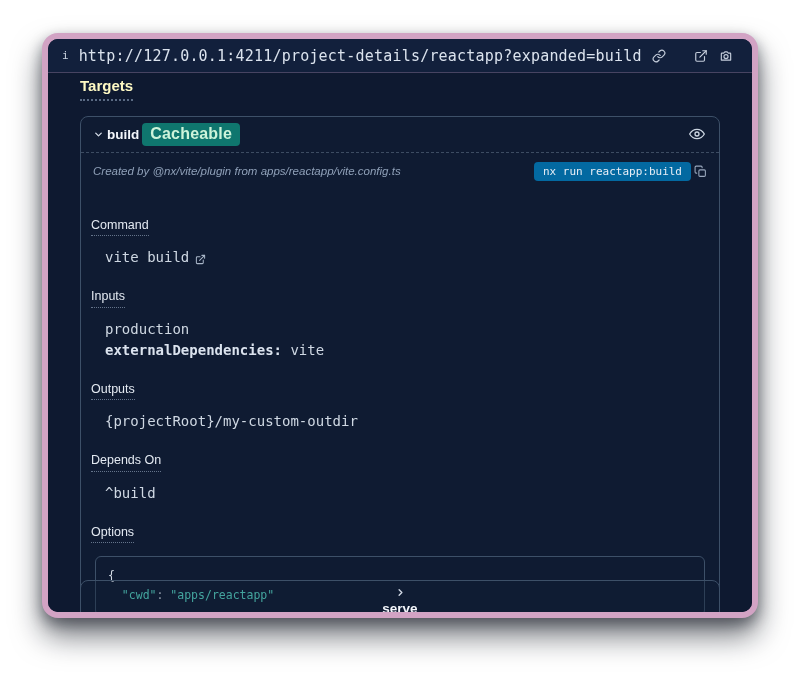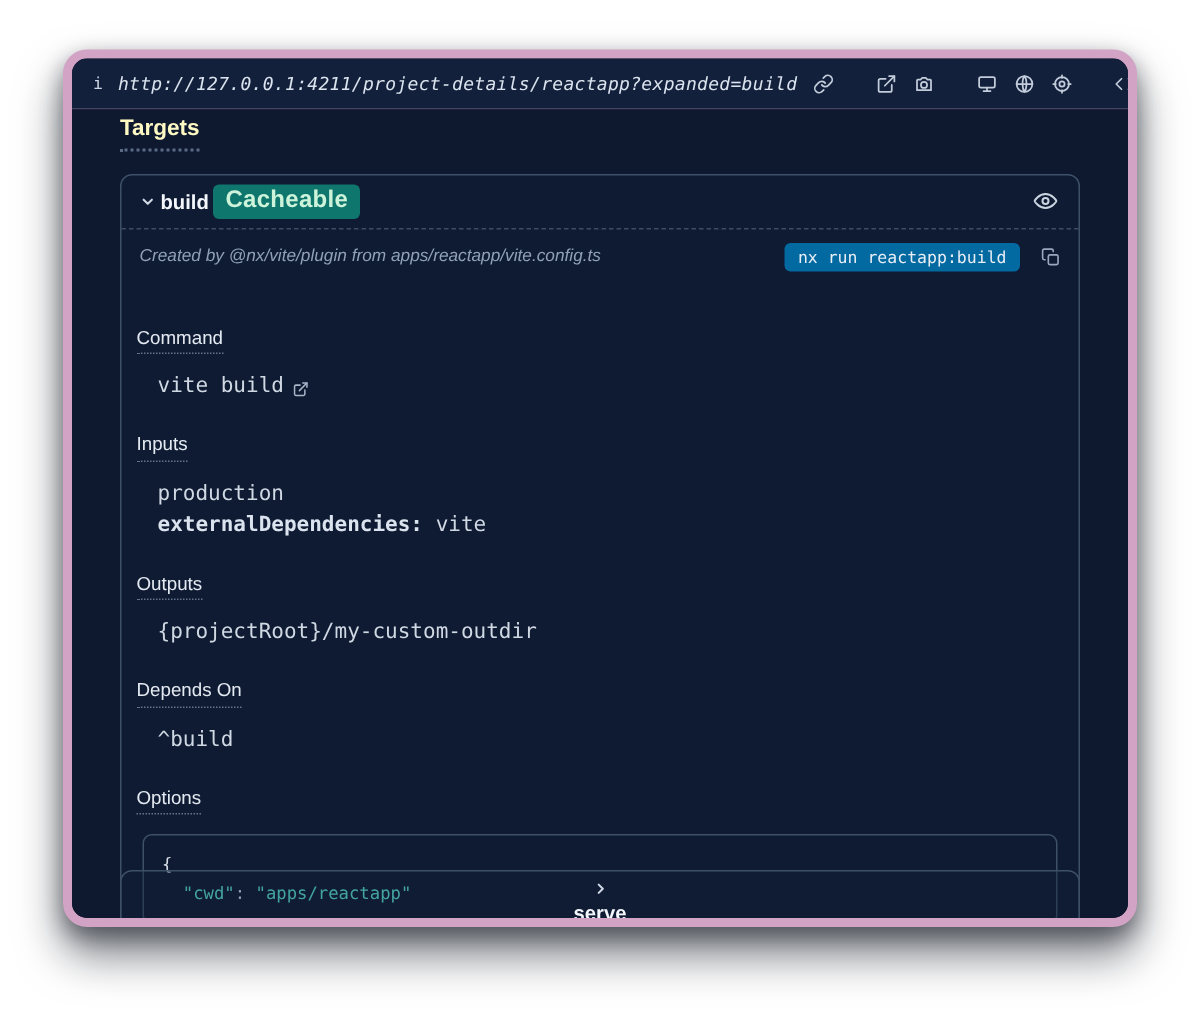--- a/index.html
+++ b/index.html
@@ -17,22 +17,22 @@
     box-shadow:0 18px 30px rgba(8,12,24,0.55), 0 6px 14px rgba(8,12,24,0.4);
     display:flex; flex-direction:column; overflow:hidden;
   }
   .titlebar {
     flex:0 0 34px; display:flex; align-items:center; gap:10px;
     padding:0 14px; background:#12203c;
     border-bottom:1px solid rgba(210,163,196,0.28);
   }
   .info { color:#cbd5e1; font-size:11px; font-family:"DejaVu Sans Mono", monospace; cursor:pointer; }
   .url {
-    color:#dbe3ee; font-size:12px; letter-spacing:0.2px;
-    font-family:"DejaVu Sans Mono", monospace; white-space:nowrap;font-style:italic;
+    color:#dbe3ee; font-size:15px; letter-spacing:0.2px;
+    font-family:"DejaVu Sans Mono", monospace; white-space:nowrap;
   }
   .tb-icons { margin-left:auto; display:flex; align-items:center; gap:11px; color:#c3ccda; }
   .tbi { display:flex; cursor:pointer; }
   .tbi svg { width:14px; height:14px; display:block; }
   .tb-divider { width:1px; height:14px; background:#44516b; }
   .tb-gap { width:6px; }
 
   .content { flex:1; padding:0 32px; overflow:hidden; position:relative; background:#0e1930; }
 
   .targets-heading { margin:-5px 0 0 0; line-height:1.25; }
@@ -55,21 +55,21 @@
   .badge {
     background:#0f766e; color:#cdf3da; font-size:16px; font-weight:600;
     padding:2.5px 8px; border-radius:4px; letter-spacing:0.2px;
   }
   .eye-btn {
     margin-left:auto; background:none; border:none; padding:2px;
     color:#cbd5e1; cursor:pointer; display:flex;
   }
   .eye-btn svg { width:16px; height:16px; }
 
-  .card-subheader { display:flex; align-items:center; gap:14px; padding:9px 12px 9px; }
+  .card-subheader { display:flex; align-items:center; gap:3px; padding:9px 12px 9px; }
   .created { color:#8fa0b8; font-size:11.5px; font-style:italic; }
   .chip {
     margin-left:auto; background:#0369a1; color:#e8eef6;
     font-family:"DejaVu Sans Mono", monospace; font-size:11px;
     padding:3px 9px; border-radius:4px; white-space:nowrap; cursor:pointer;
   }
   .copy-btn { background:none; border:none; padding:0; color:#9aa8bd; cursor:pointer; display:flex; }
   .copy-btn svg { width:13px; height:13px; }
 
   .card-body { padding:4px 10px 18px; }

